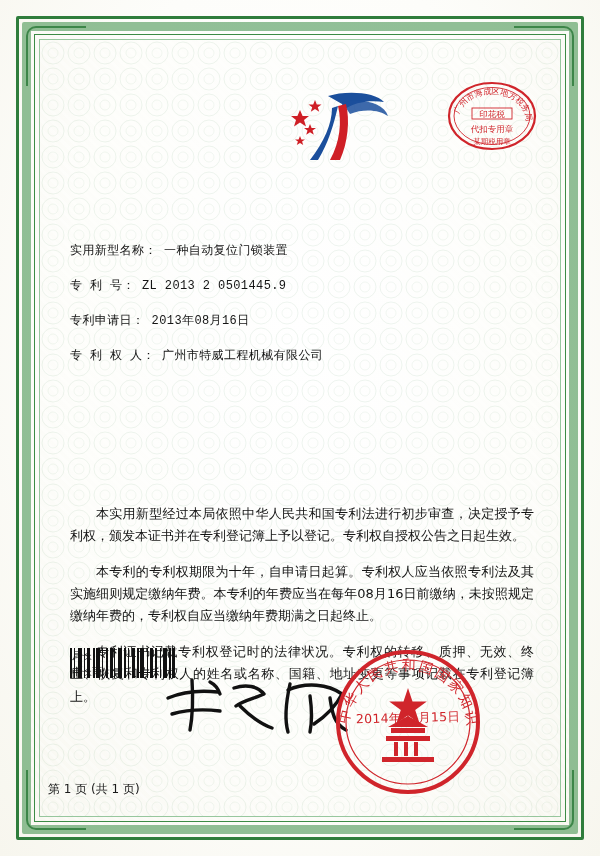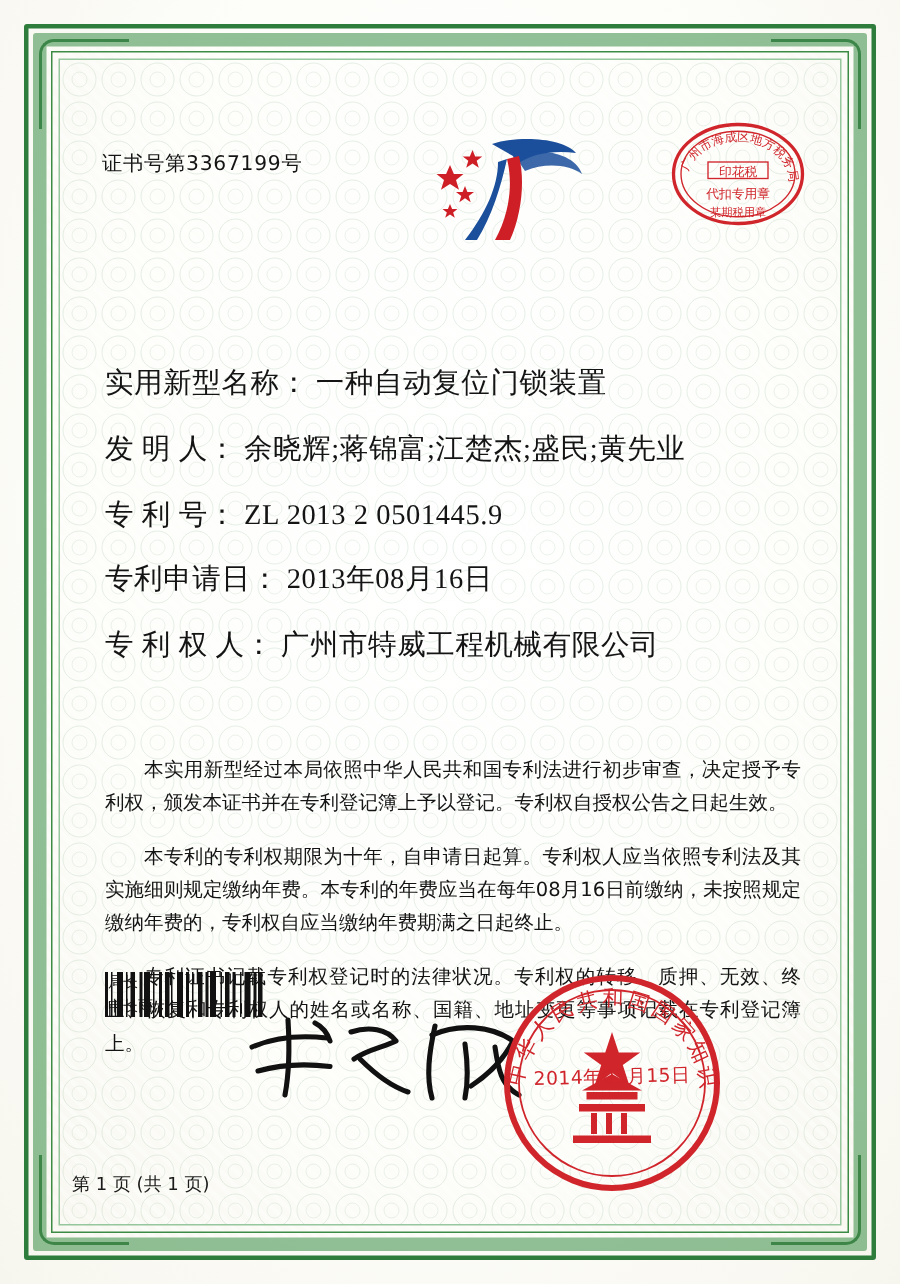--- a/index.html
+++ b/index.html
@@ -116,22 +116,22 @@
     letter-spacing: 3px;
     color: #111;
     font-family: "DejaVu Sans", "Liberation Sans", sans-serif;
   }
 
   .fields {
     position: absolute;
     left: 22px;
     right: 18px;
     top: 196px;
-    font-size: 19px;
-    font-family: Liberation Serif, serif;
+    font-size: 12px;
+    font-family: Liberation Mono, monospace;
     color: #141414;
   }
   .field-row {
     margin-bottom: 20px;
     white-space: nowrap;
     line-height: 1.25;
   }
   .field-label { letter-spacing: 0.4px; }
   .field-value { letter-spacing: 0.4px; }
 
@@ -255,31 +255,26 @@
       <path id="arcTop" d="M 12 50 A 34 26 0 0 1 80 50" fill="none"></path>
       <text font-size="8.2" fill="#d0252b" font-family="'DejaVu Sans',sans-serif">
         <textPath href="#arcTop" startOffset="6%">广州市海成区地方税务局</textPath>
       </text>
       <rect x="26" y="38" width="40" height="11" fill="none" stroke="#d0252b" stroke-width="0.9"></rect>
       <text x="46" y="47" font-size="8.5" fill="#d0252b" text-anchor="middle" font-family="'DejaVu Sans',sans-serif">印花税</text>
       <text x="46" y="62" font-size="8.5" fill="#d0252b" text-anchor="middle" font-family="'DejaVu Sans',sans-serif">代扣专用章</text>
       <text x="46" y="74" font-size="7.5" fill="#d0252b" text-anchor="middle" font-family="'DejaVu Sans',sans-serif">某期税用章</text>
     </svg>
 
-    <div class="cert-no">证书号第3367199号</div>
 
 
     <div class="fields">
       <div class="field-row">
         <span class="field-label">实用新型名称：</span>
         <span class="field-value">一种自动复位门锁装置</span>
-      </div>
-      <div class="field-row">
-        <span class="field-label">发 明 人：</span>
-        <span class="field-value">余晓辉;蒋锦富;江楚杰;盛民;黄先业</span>
       </div>
       <div class="field-row">
         <span class="field-label">专 利 号：</span>
         <span class="field-value">ZL 2013 2 0501445.9</span>
       </div>
       <div class="field-row">
         <span class="field-label">专利申请日：</span>
         <span class="field-value">2013年08月16日</span>
       </div>
       <div class="field-row">

